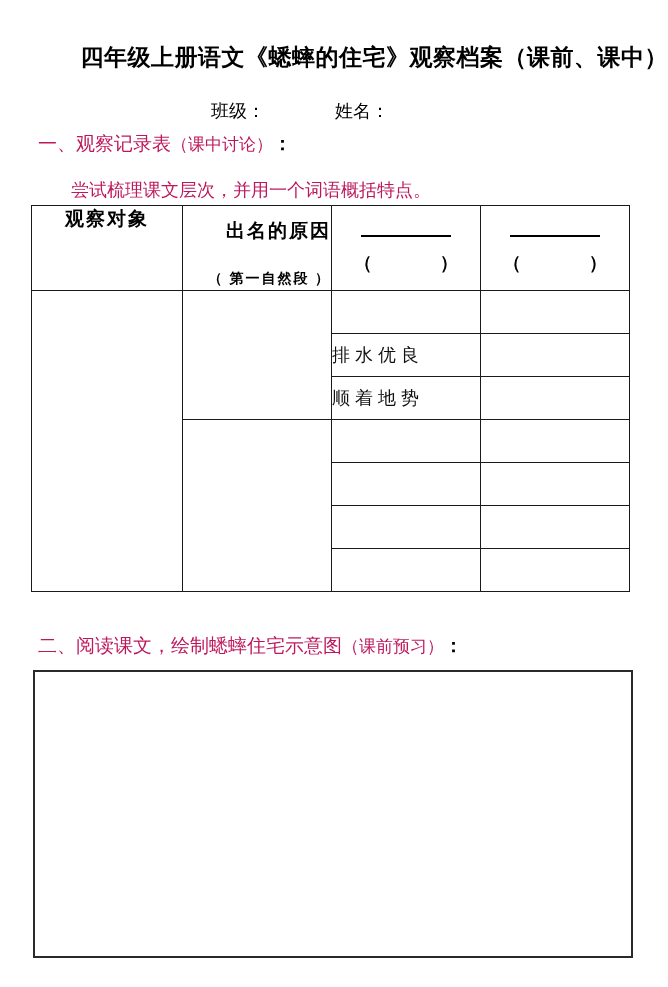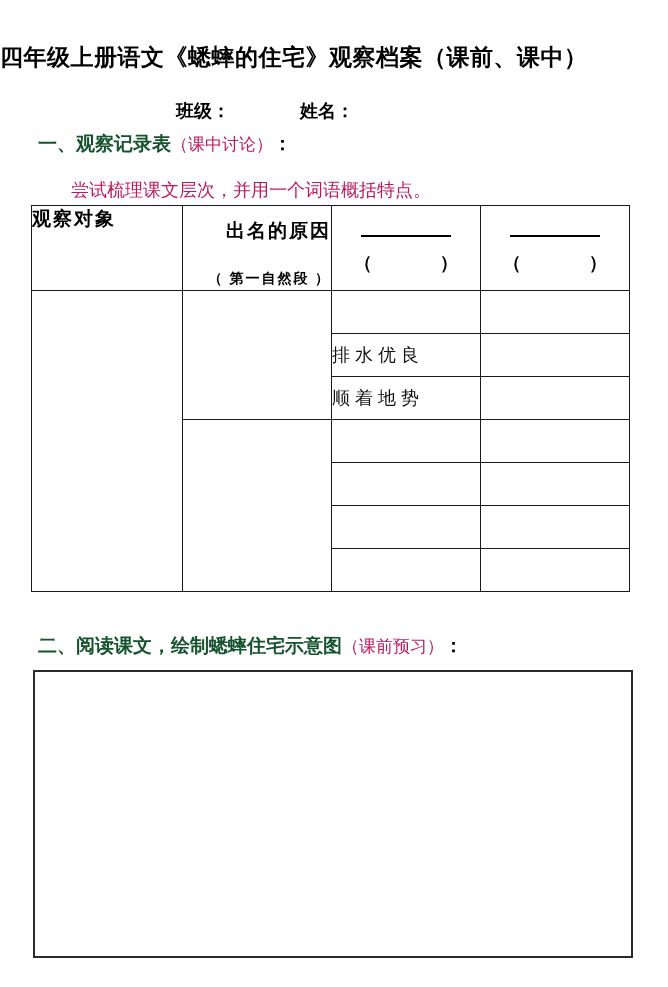--- a/index.html
+++ b/index.html
@@ -9,45 +9,46 @@
     width: 668px;
     height: 987px;
     background: #ffffff;
     font-family: "Liberation Serif", serif;
     color: #000;
     overflow: hidden;
   }
   .doc-title {
     position: absolute;
     top: 42px; left: 0; right: 0;
-    text-align: left;
+    text-align: right;
     font-family: "Liberation Sans", sans-serif;
     font-weight: bold;
     font-size: 23px;
     letter-spacing: 0.5px;
     color: #000;
   }
   .info-line {
     position: absolute;
     top: 99px; left: 176px;
     display: flex;
     font-size: 18px;
-    font-weight: bold;
+    font-weight: normal;
+    text-align: center;
   }
   .info-item { width: 124px; }
   .section-heading {
     position: absolute;
     left: 38px;
     font-size: 19px;
     white-space: nowrap;
   }
   .section-heading .bold-part {
     font-family: "Liberation Sans", sans-serif;
-    font-weight: bold;
-    color: #14532d;
+    font-weight: normal;
+    color: #be185d;
   }
   .section-heading .note-part {
     font-family: "Liberation Serif", serif;
     font-weight: normal;
     font-size: 17px;
     color: #be185d;
   }
   .section-heading .colon-part {
     font-family: "Liberation Sans", sans-serif;
     font-weight: bold;
@@ -70,20 +71,21 @@
   .obs-table td {
     border: 1.5px solid #1a1a1a;
     vertical-align: middle;
     padding: 0;
   }
   .obs-table tr.hdr td { vertical-align: top; }
   .obs-table tr.hdr { height: 85px; }
   .obs-table tr.body-row { height: 43px; }
   .hdr-cell-1 {
     padding-top: 12px;
+    text-align: center;
     font-weight: bold;
     font-size: 19px;
     letter-spacing: 2px;
   }
   .hdr-cell-2 { text-align: right; }
   .hdr-col2-title {
     margin-top: 12px;
     font-weight: bold;
     font-size: 19px;
     letter-spacing: 2px;

